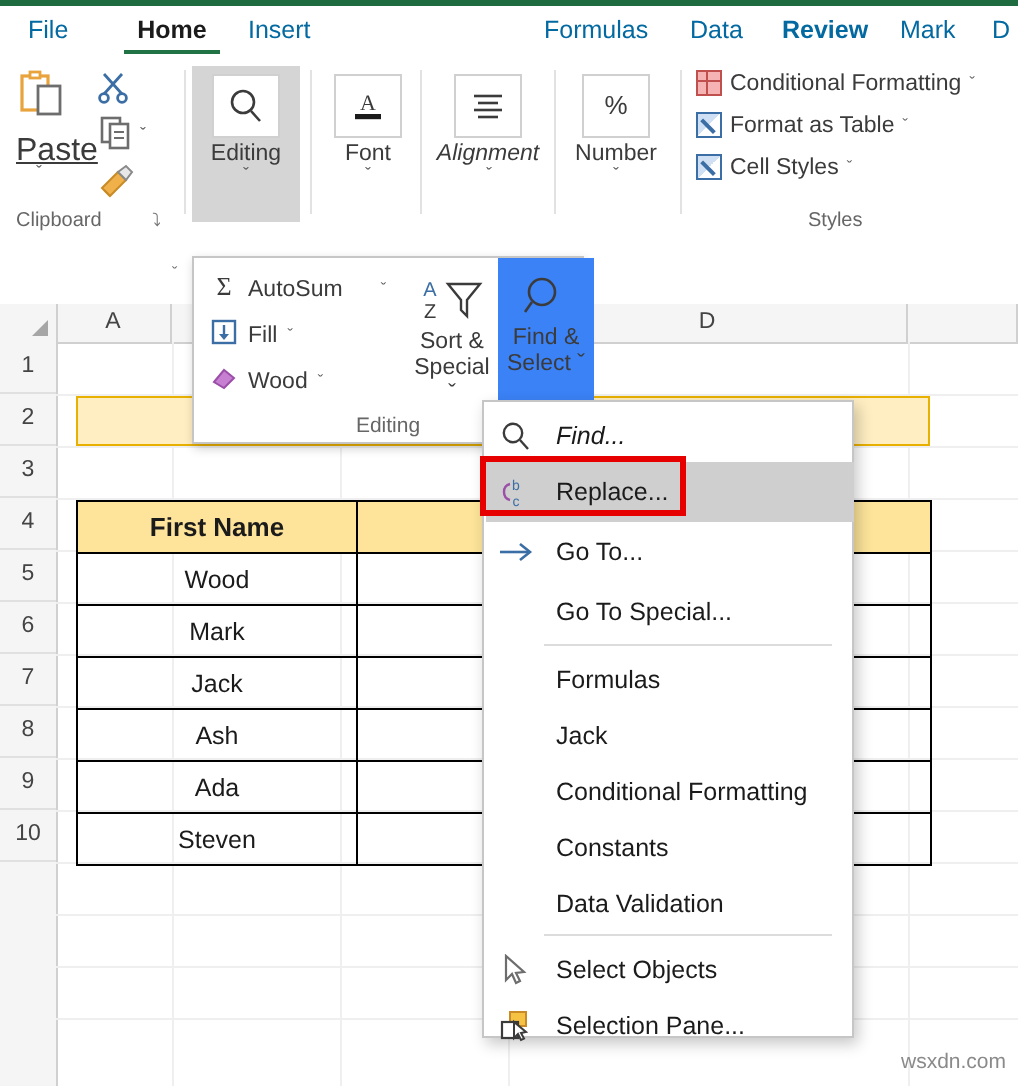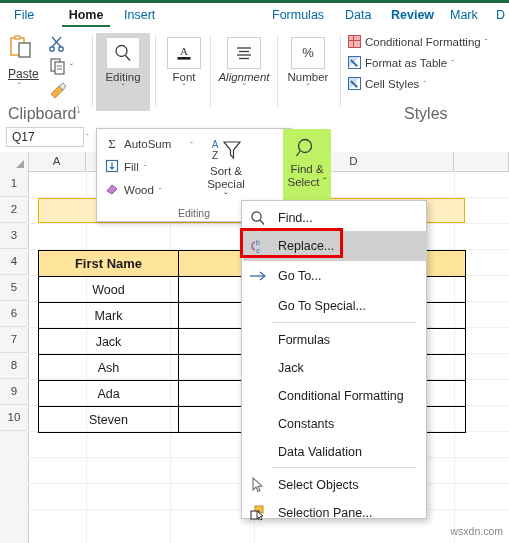--- a/index.html
+++ b/index.html
@@ -23,21 +23,21 @@
     font-size:12.5px;color:#0369a1;white-space:nowrap;
   }
   .tab.active{color:#1b1b1b;font-weight:bold;}
   .tab.active:after{
     content:"";position:absolute;left:2px;right:2px;bottom:2px;height:2px;background:#217346;
   }
 
   
   .ribbon{position:absolute;left:0;top:29px;width:509px;height:93px;background:#ffffff;border-bottom:1px solid #d9d9d9;}
   .grp-sep{position:absolute;top:6px;width:1px;height:72px;background:#e2e2e2;}
-  .grp-label{position:absolute;font-size:16px;color:#666;white-space:nowrap;}
+  .grp-label{position:absolute;font-size:10px;color:#666;white-space:nowrap;}
 
   .bigbtn{position:absolute;text-align:center;}
   .bigbtn .bx{
     width:34px;height:32px;margin:0 auto;border:1px solid #d0d0d0;background:#fff;
     display:flex;align-items:center;justify-content:center;box-sizing:border-box;
   }
   .bigbtn .lbl{font-size:11.5px;color:#3b3b3b;margin-top:2px;white-space:nowrap;}
   .bigbtn .car{font-size:9px;color:#555;line-height:8px;}
   .bigbtn.sel{background:#d5d5d5;}
 
@@ -90,21 +90,21 @@
   .editpanel{
     position:absolute;left:96px;top:128px;width:196px;height:94px;
     background:#ffffff;border:1px solid #c6c6c6;box-shadow:1px 2px 5px rgba(0,0,0,.2);
     box-sizing:border-box;
   }
   .ep-item{position:absolute;font-size:11.5px;color:#3b3b3b;white-space:nowrap;display:flex;align-items:center;gap:5px;}
   .ep-caret{font-size:8px;color:#555;}
   .ep-label{position:absolute;bottom:2px;left:0;width:100%;text-align:center;font-size:10.5px;color:#666;}
   .ep-big{position:absolute;text-align:center;}
   .ep-big .lbl{font-size:11.5px;color:#3b3b3b;line-height:13px;}
-  .ep-big.sel{background:#bef264;margin-left:34px;}
+  .ep-big.sel{background:#3b82f6;}
 
   
   .fsmenu{
     position:absolute;left:241px;top:200px;width:186px;height:319px;
     background:#ffffff;border:1px solid #c6c6c6;box-shadow:2px 3px 7px rgba(0,0,0,.22);
     box-sizing:border-box;
   }
   .mi{
     position:absolute;left:1px;width:184px;height:30px;display:flex;align-items:center;
     font-size:12.5px;color:#1b1b1b;box-sizing:border-box;
@@ -141,21 +141,21 @@
 
   <div class="ribbon">
 
     <div style="position:absolute;left:10px;top:6px;width:24px;height:30px;">
       <svg width="24" height="30" viewBox="0 0 24 30">
         <rect x="1" y="3" width="13" height="17" fill="#fff" stroke="#e8a33d" stroke-width="1.6"></rect>
         <rect x="5" y="1" width="5" height="3" fill="#fff" stroke="#e8a33d" stroke-width="1.4"></rect>
         <rect x="9" y="8" width="11" height="14" fill="#fff" stroke="#6d6d6d" stroke-width="1.4"></rect>
       </svg>
     </div>
-    <div style="position:absolute;left:8px;top:38px;font-size:12px;color:#3b3b3b;text-decoration:underline;">Paste</div>
+    <div style="position:absolute;left:8px;top:38px;font-size:16px;color:#3b3b3b;text-decoration:underline;">Paste</div>
     <div style="position:absolute;left:18px;top:52px;font-size:9px;color:#555;">ˇ</div>
 
     <div style="position:absolute;left:48px;top:6px;">
       <svg width="18" height="18" viewBox="0 0 18 18">
         <line x1="4" y1="2" x2="13" y2="12" stroke="#3b6ea5" stroke-width="1.4"></line>
         <line x1="13" y1="2" x2="4" y2="12" stroke="#3b6ea5" stroke-width="1.4"></line>
         <circle cx="4" cy="14" r="2.2" fill="none" stroke="#3b6ea5" stroke-width="1.4"></circle>
         <circle cx="13" cy="14" r="2.2" fill="none" stroke="#3b6ea5" stroke-width="1.4"></circle>
       </svg>
     </div>
@@ -245,21 +245,20 @@
     </div>
     <div class="styleitem" style="left:348px;top:48px;">
       <span class="sicon tb"></span>
       <span>Cell Styles</span>
       <span style="font-size:8px;color:#555;">ˇ</span>
     </div>
     <div class="grp-label" style="left:404px;top:76px;">Styles</div>
   </div>
 
   <div class="fbar">
-    <div class="namebox">Q17</div>
     <div class="nbcaret">ˇ</div>
   </div>
 
   <div class="sheet">
 
     <div class="colhdr">
       <div class="corner"></div>
       <div class="ch" style="left:28px;width:58px;">A</div>
       <div class="ch" style="left:86px;width:84px;"></div>
       <div class="ch" style="left:170px;width:84px;"></div>
@@ -389,21 +388,21 @@
       </div>
       <div class="lbl">Find &amp;</div>
       <div class="lbl">Select ˇ</div>
     </div>
 
     <div class="ep-label">Editing</div>
   </div>
 
   <div class="fsmenu">
 
-    <div class="mi" style="top:2px;">
+    <div class="mi" style="top:2px;font-style:italic;">
       <span class="ic">
         <svg width="16" height="16" viewBox="0 0 16 16">
           <circle cx="6.5" cy="6.5" r="4.6" fill="none" stroke="#3b3b3b" stroke-width="1.2"></circle>
           <line x1="10" y1="10" x2="14" y2="14.5" stroke="#3b3b3b" stroke-width="1.2"></line>
         </svg>
       </span>
       <span class="tx">Find...</span>
     </div>
 
     <div class="mi hl" style="top:30px;">

